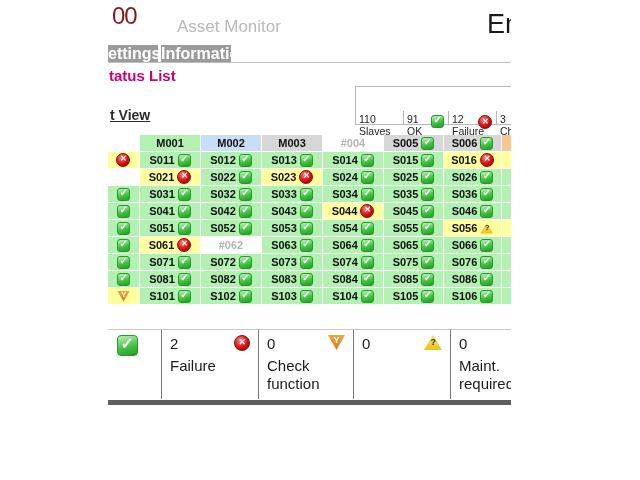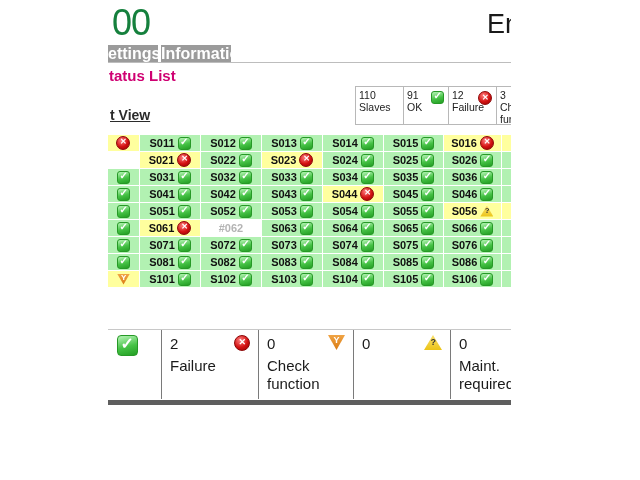--- a/index.html
+++ b/index.html
@@ -1,38 +1,38 @@
 <!DOCTYPE html>
 <html><head>
 <meta charset="utf-8">
 <style>
   html,body{margin:0;padding:0;background:#fff;width:640px;height:480px;overflow:hidden;
     font-family:"Liberation Sans",sans-serif;-webkit-font-smoothing:antialiased;}
   #viewport{position:absolute;left:0;top:0;width:511px;height:480px;overflow:hidden;background:#fff;}
   .abs{position:absolute;}
 
   
-  #device-title{left:112px;top:2px;font-size:36px;color:#15803d;letter-spacing:-1px;}
+  #device-title{left:112px;top:2px;font-size:24px;color:#7f1d1d;letter-spacing:-1px;}
   #app-name{left:177px;top:17px;font-size:17px;color:#b9b9b9;}
   #lang{left:487px;top:9px;font-size:27px;color:#1a1a1a;}
 
   
   .tab{position:absolute;top:45px;height:18px;background:#9b9b9b;color:#fff;font-size:16px;
     font-weight:bold;text-align:center;line-height:18px;}
   #tab-settings{left:108px;width:50px;}
   #tab-information{left:161px;width:70px;}
   #tabline{left:108px;top:62px;width:403px;height:1px;background:#bdbdbd;}
 
   #section-title{left:109px;top:67px;font-size:15px;font-weight:bold;color:#cf0072;}
   #view-link{left:110px;top:107px;font-size:14px;font-weight:bold;color:#2b2b2b;text-decoration:underline;cursor:pointer;}
 
   
   #summary{left:355px;top:86px;height:37px;display:flex;border:1px solid #b8b8b8;background:#fff;}
   .scell{position:relative;border-right:1px solid #b8b8b8;padding:2px 3px;box-sizing:border-box;
-    font-size:10.5px;line-height:12px;color:#222;}
+    font-size:10.5px;line-height:12px;color:#222;margin-top:24px;}
   .scell:nth-child(1){width:48px;}
   .scell:nth-child(2){width:45px;}
   .scell:nth-child(3){width:48px;}
   .scell:nth-child(4){width:62px;border-right:none;}
   .scell .sic{position:absolute;right:4px;top:4px;}
 
   
   #grid-clip{left:108px;top:135px;width:403px;height:188px;overflow:hidden;}
   #grid{position:absolute;left:-30px;top:0;}
   .grow{display:flex;height:17px;}
@@ -89,20 +89,21 @@
   .lcount{font-size:15px;line-height:17px;}
   .llabel{font-size:15px;line-height:18px;max-width:72px;}
   #footer-bar{left:108px;top:400px;width:403px;height:5px;background:#5e5e5e;}
 </style>
 </head>
 <body>
 
 <div id="viewport">
 
   <div class="abs" id="device-title">00</div>
+  <div class="abs" id="app-name">Asset Monitor</div>
   <div class="abs" id="lang">En</div>
 
   <div class="tab" id="tab-settings">ettings</div>
   <div class="tab" id="tab-information">Information</div>
   <div class="abs" id="tabline"></div>
 
   <div class="abs" id="section-title">tatus List</div>
   <div class="abs" id="view-link">t View</div>
 
   <div class="abs" id="summary">
@@ -120,20 +121,44 @@
         <span class="ic ic-fail sic"></span>
       </div>
       <div class="scell">
         <div>3</div>
         <div>Check function</div>
       </div>
     </div>
 
   <div class="abs" id="grid-clip">
     <div id="grid">
+        <div class="grow">
+          <div class="gcell bg-white"></div>
+          <div class="gcell bg-green">
+            <span class="lbl">M001</span>
+          </div>
+          <div class="gcell bg-blue">
+            <span class="lbl">M002</span>
+          </div>
+          <div class="gcell bg-gray">
+            <span class="lbl">M003</span>
+          </div>
+          <div class="gcell bg-white muted">
+            <span class="lbl">#004</span>
+          </div>
+          <div class="gcell bg-gray">
+            <span class="lbl">S005</span>
+            <span class="ic ic-ok"></span>
+          </div>
+          <div class="gcell bg-gray">
+            <span class="lbl">S006</span>
+            <span class="ic ic-ok"></span>
+          </div>
+          <div class="gcell bg-peach"></div>
+        </div>
         <div class="grow">
           <div class="gcell bg-yellow icon-only">
             <span class="ic ic-fail"></span>
           </div>
           <div class="gcell bg-green">
             <span class="lbl">S011</span>
             <span class="ic ic-ok"></span>
           </div>
           <div class="gcell bg-green">
             <span class="lbl">S012</span>

